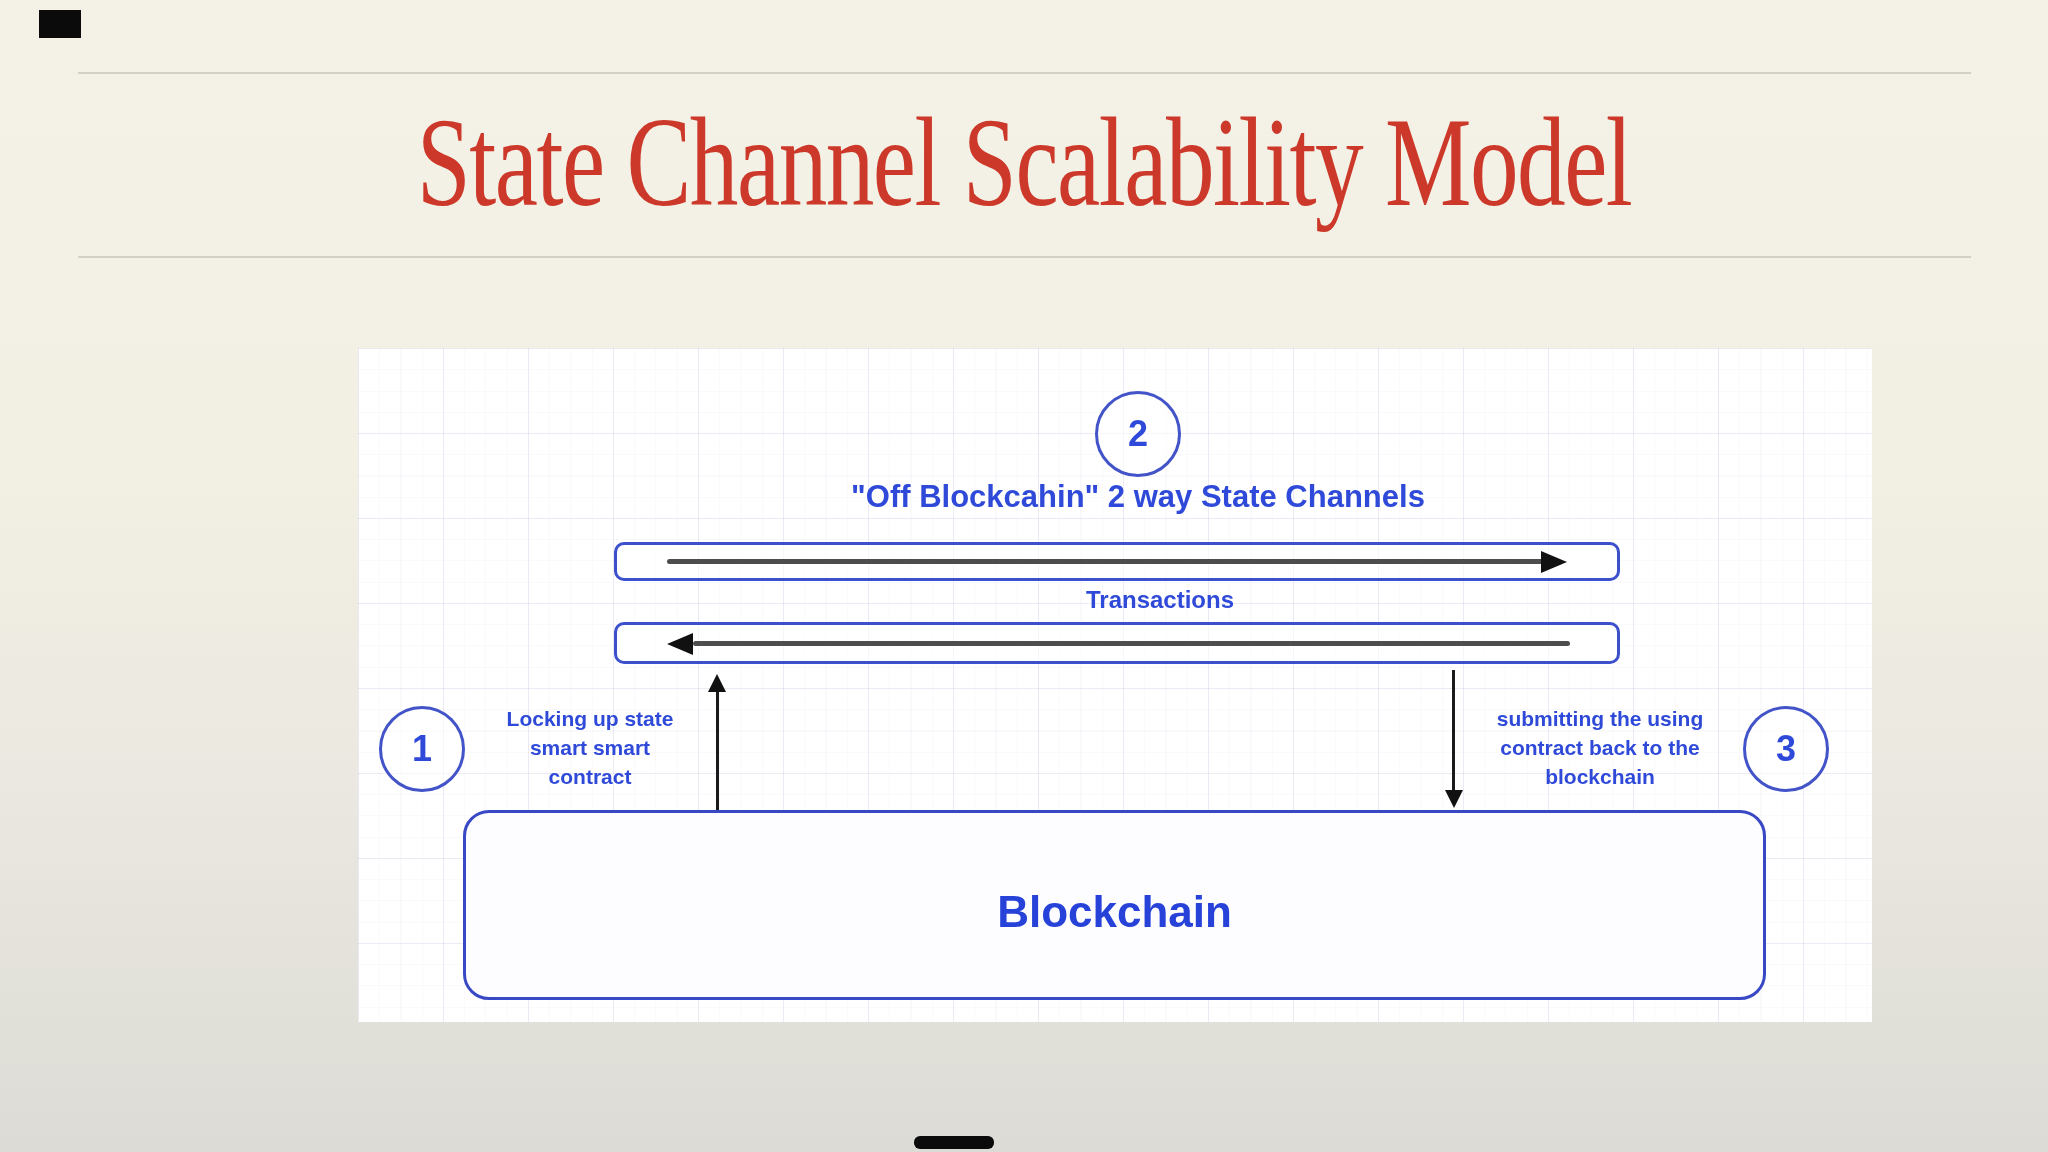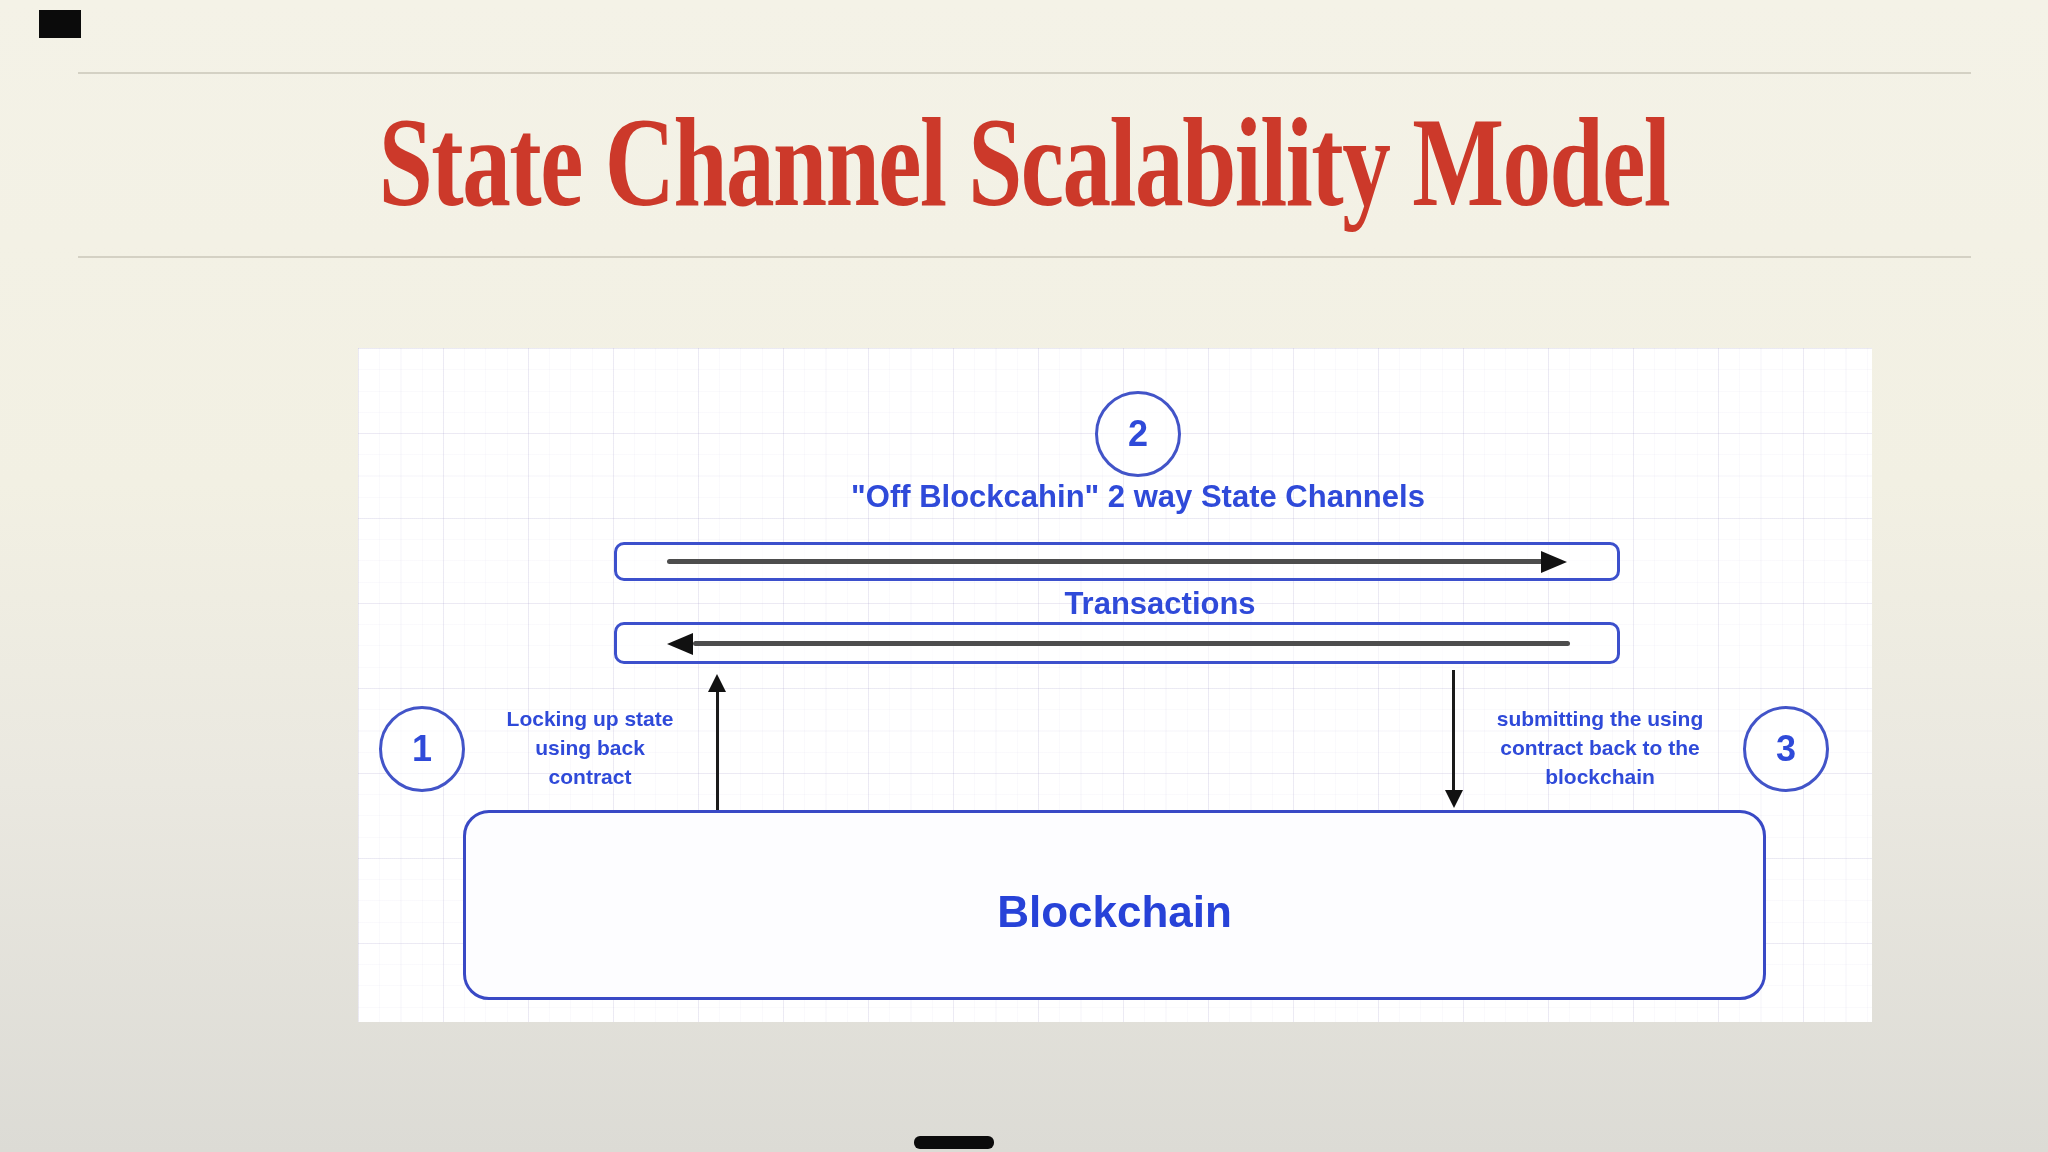--- a/index.html
+++ b/index.html
@@ -12,21 +12,21 @@
   }
   .rule{
     position:absolute;left:78px;width:1893px;height:2px;
     background:#d4d1c4;
   }
   .title-wrap{
     position:absolute;top:98px;left:0;width:2048px;
     text-align:center;line-height:1;
     color:#cc392a;
     font-family:"Liberation Serif","DejaVu Serif",serif;
-    font-size:128px;font-weight:700;
+    font-size:128px;font-weight:400;
   }
   .title-wrap .squeeze{
     display:inline-block;
     transform:scaleX(0.76);
     transform-origin:center;
     letter-spacing:-2px;
     white-space:nowrap;
   }
   
   .canvas{
@@ -100,33 +100,33 @@
     <div class="circle" style="left:737px;top:43px;">
       <span>2</span>
     </div>
     <div class="blue-label" style="left:330px;top:131px;width:900px;font-size:31px;">"Off Blockcahin" 2 way State Channels</div>
 
     <div class="lane" style="top:194px;height:39px;">
       <div class="hline" style="left:50px;top:14px;width:878px;"></div>
       <div class="head-right" style="left:924px;top:6px;"></div>
     </div>
 
-    <div class="blue-label" style="left:602px;top:238px;width:400px;font-size:31px;">Transactions</div>
+    <div class="blue-label" style="left:602px;top:238px;width:400px;font-size:24px;">Transactions</div>
 
     <div class="lane" style="top:274px;height:42px;">
       <div class="hline" style="left:76px;top:16px;width:877px;"></div>
       <div class="head-left" style="left:50px;top:8px;"></div>
     </div>
 
     <div class="circle" style="left:21px;top:358px;">
       <span>1</span>
     </div>
     <div class="blue-label step-lines" style="left:102px;top:356px;">
       <span>Locking up state</span>
-      <span>using back</span>
+      <span>smart smart</span>
       <span>contract</span>
     </div>
     <div class="vline" style="left:358px;top:342px;height:120px;"></div>
     <div class="head-up" style="left:350px;top:326px;"></div>
 
     <div class="vline" style="left:1094px;top:322px;height:124px;"></div>
     <div class="head-down" style="left:1087px;top:442px;"></div>
     <div class="blue-label step-lines" style="left:1112px;top:356px;">
       <span>submitting the using</span>
       <span>contract back to the</span>

